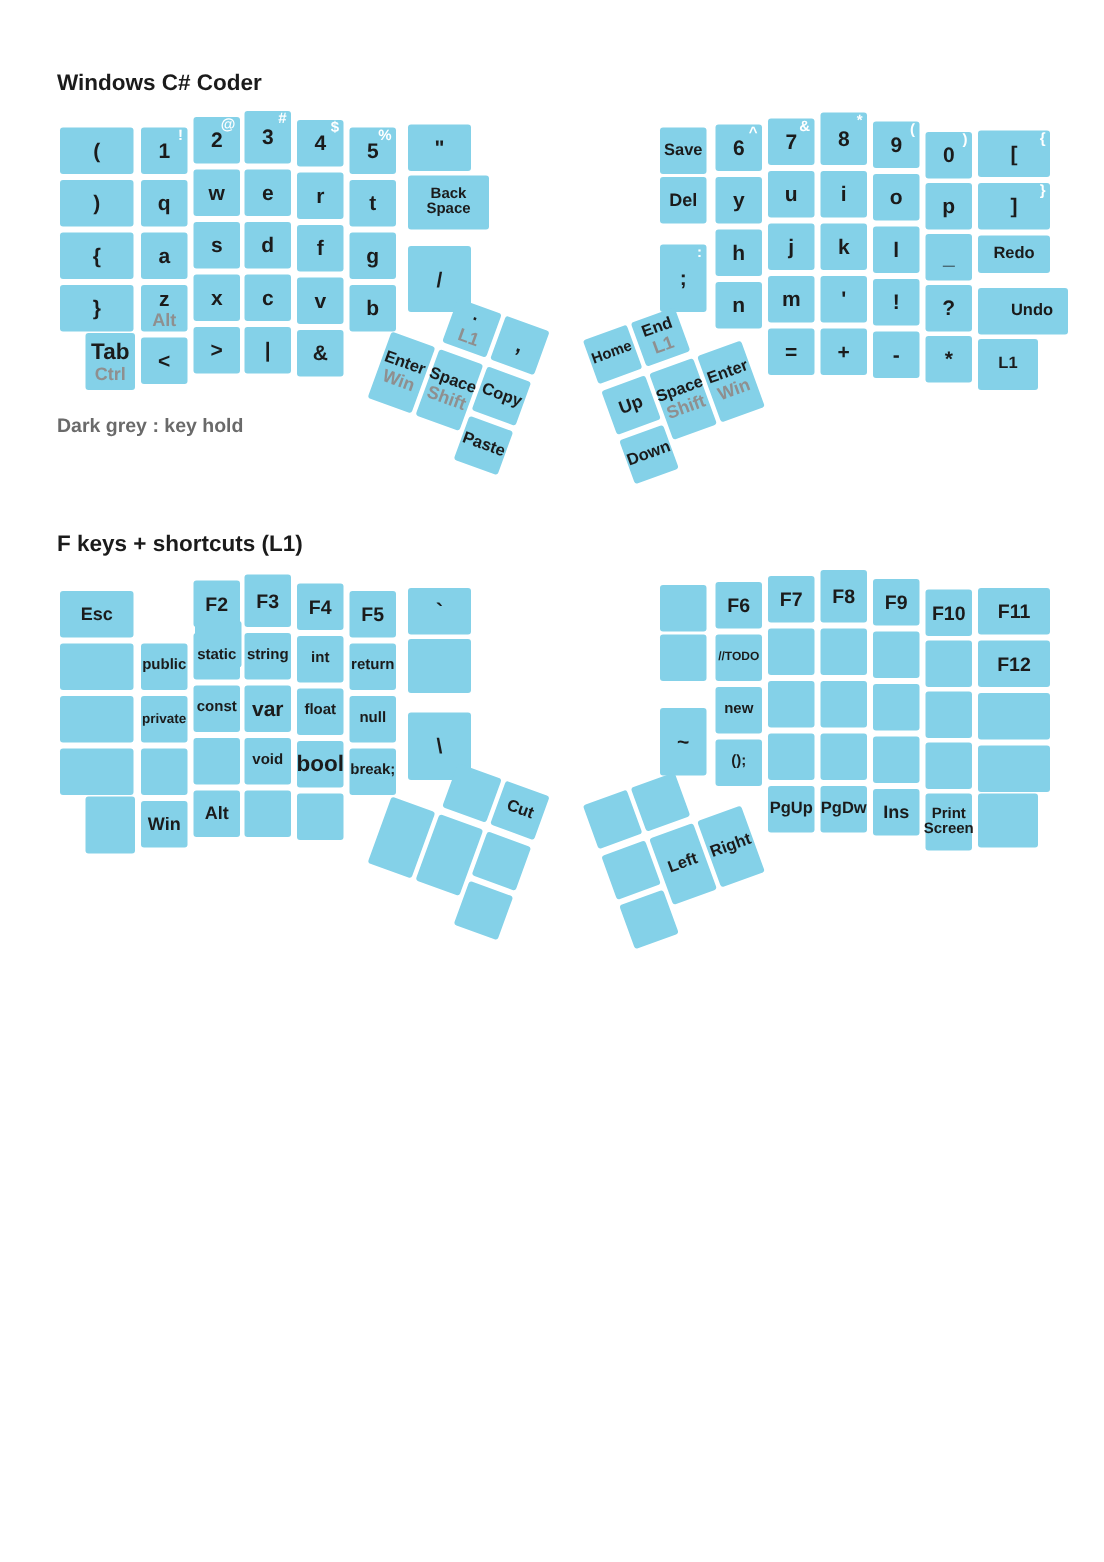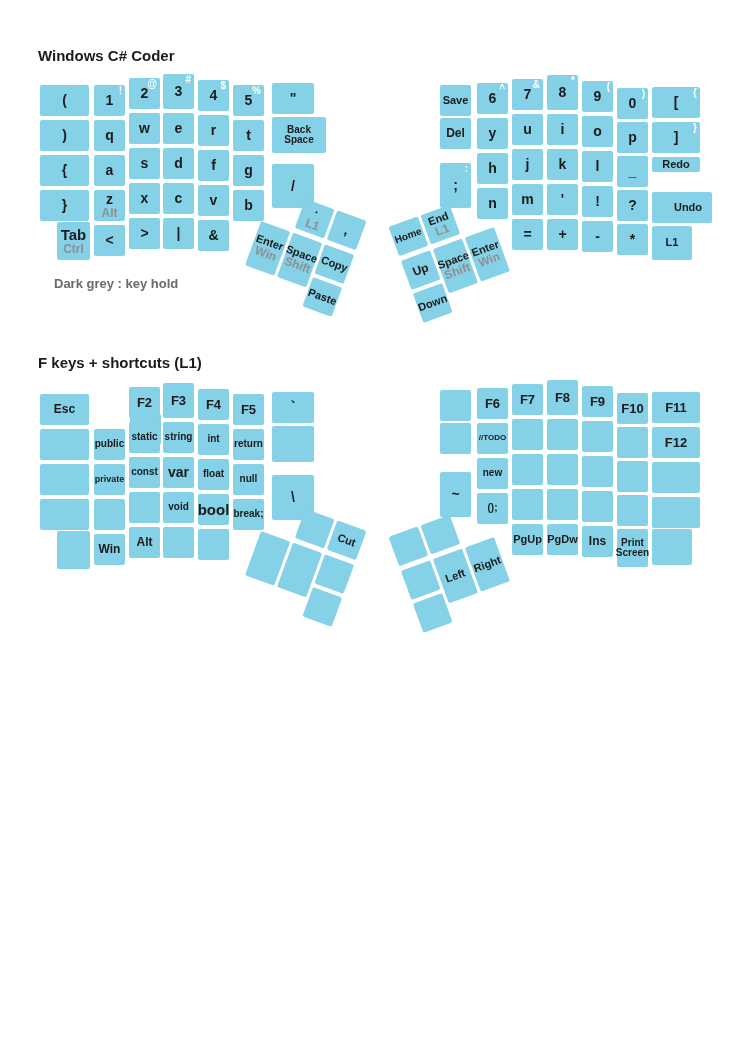--- a/index.html
+++ b/index.html
@@ -23,21 +23,21 @@
   }
   .key .main { white-space:pre-line; }
   .key .hold { color:var(--hold,#8f8f8f); font-size:12px; white-space:nowrap; }
   .key .sup  { position:absolute; top:1px; right:3px; color:var(--shift,#fff); font-size:10px; line-height:1; }
 </style>
 </head>
 <body>
 
 <div id="sheet" style="--key: #84d1e8; --ink: #1b1b1b; --hold: #8f8f8f; --shift: #ffffff; --heading: #6a6a6a; --bg: #ffffff;">
   <div class="heading" style="left:38px; top:47px;">Windows C# Coder</div>
-  <div class="legend" style="left:38px; top:276px;margin-left:16px;">Dark grey : key hold</div>
+  <div class="legend" style="left:38px; top:276px;">Dark grey : key hold</div>
   <div class="heading" style="left:38px; top:354px;">F keys + shortcuts (L1)</div>
 <div class="kgroup" style="left: 0px; top: 0px; width: 0px; height: 0px;">
       <div class="key" style="left: 40px; top: 85px; width: 49px; height: 31px;">
         <span class="main" style="font-size: 14px;">(</span>
       </div>
       <div class="key" style="left: 40px; top: 120px; width: 49px; height: 31px;">
         <span class="main" style="font-size: 14px;">)</span>
       </div>
       <div class="key" style="left: 40px; top: 155px; width: 49px; height: 31px;">
         <span class="main" style="font-size: 14px;">{</span>
@@ -227,21 +227,21 @@
         <span class="main" style="font-size: 14px;">*</span>
       </div>
       <div class="key" style="left: 652px; top: 87px; width: 48px; height: 31px;">
         <span class="main" style="font-size: 14px;">[</span>
         <span class="sup">{</span>
       </div>
       <div class="key" style="left: 652px; top: 122px; width: 48px; height: 31px;">
         <span class="main" style="font-size: 14px;">]</span>
         <span class="sup">}</span>
       </div>
-      <div class="key" style="left: 652px; top: 157px; width: 48px; height: 15px;">
+      <div class="key" style="left: 652px; top: 157px; width: 48px; height: 25px;">
         <span class="main" style="font-size: 11px;">Redo</span>
       </div>
       <div class="key" style="left: 652px; top: 192px; width: 48px; height: 31px; padding-left: 12px;">
         <span class="main" style="font-size: 11px;">Undo</span>
       </div>
       <div class="key" style="left: 652px; top: 226px; width: 40px; height: 34px;">
         <span class="main" style="font-size: 11px;">L1</span>
       </div>
     </div>
     <div class="kgroup" style="left: 253px; top: 201px; width: 99px; height: 102px; transform: rotate(20deg);">

